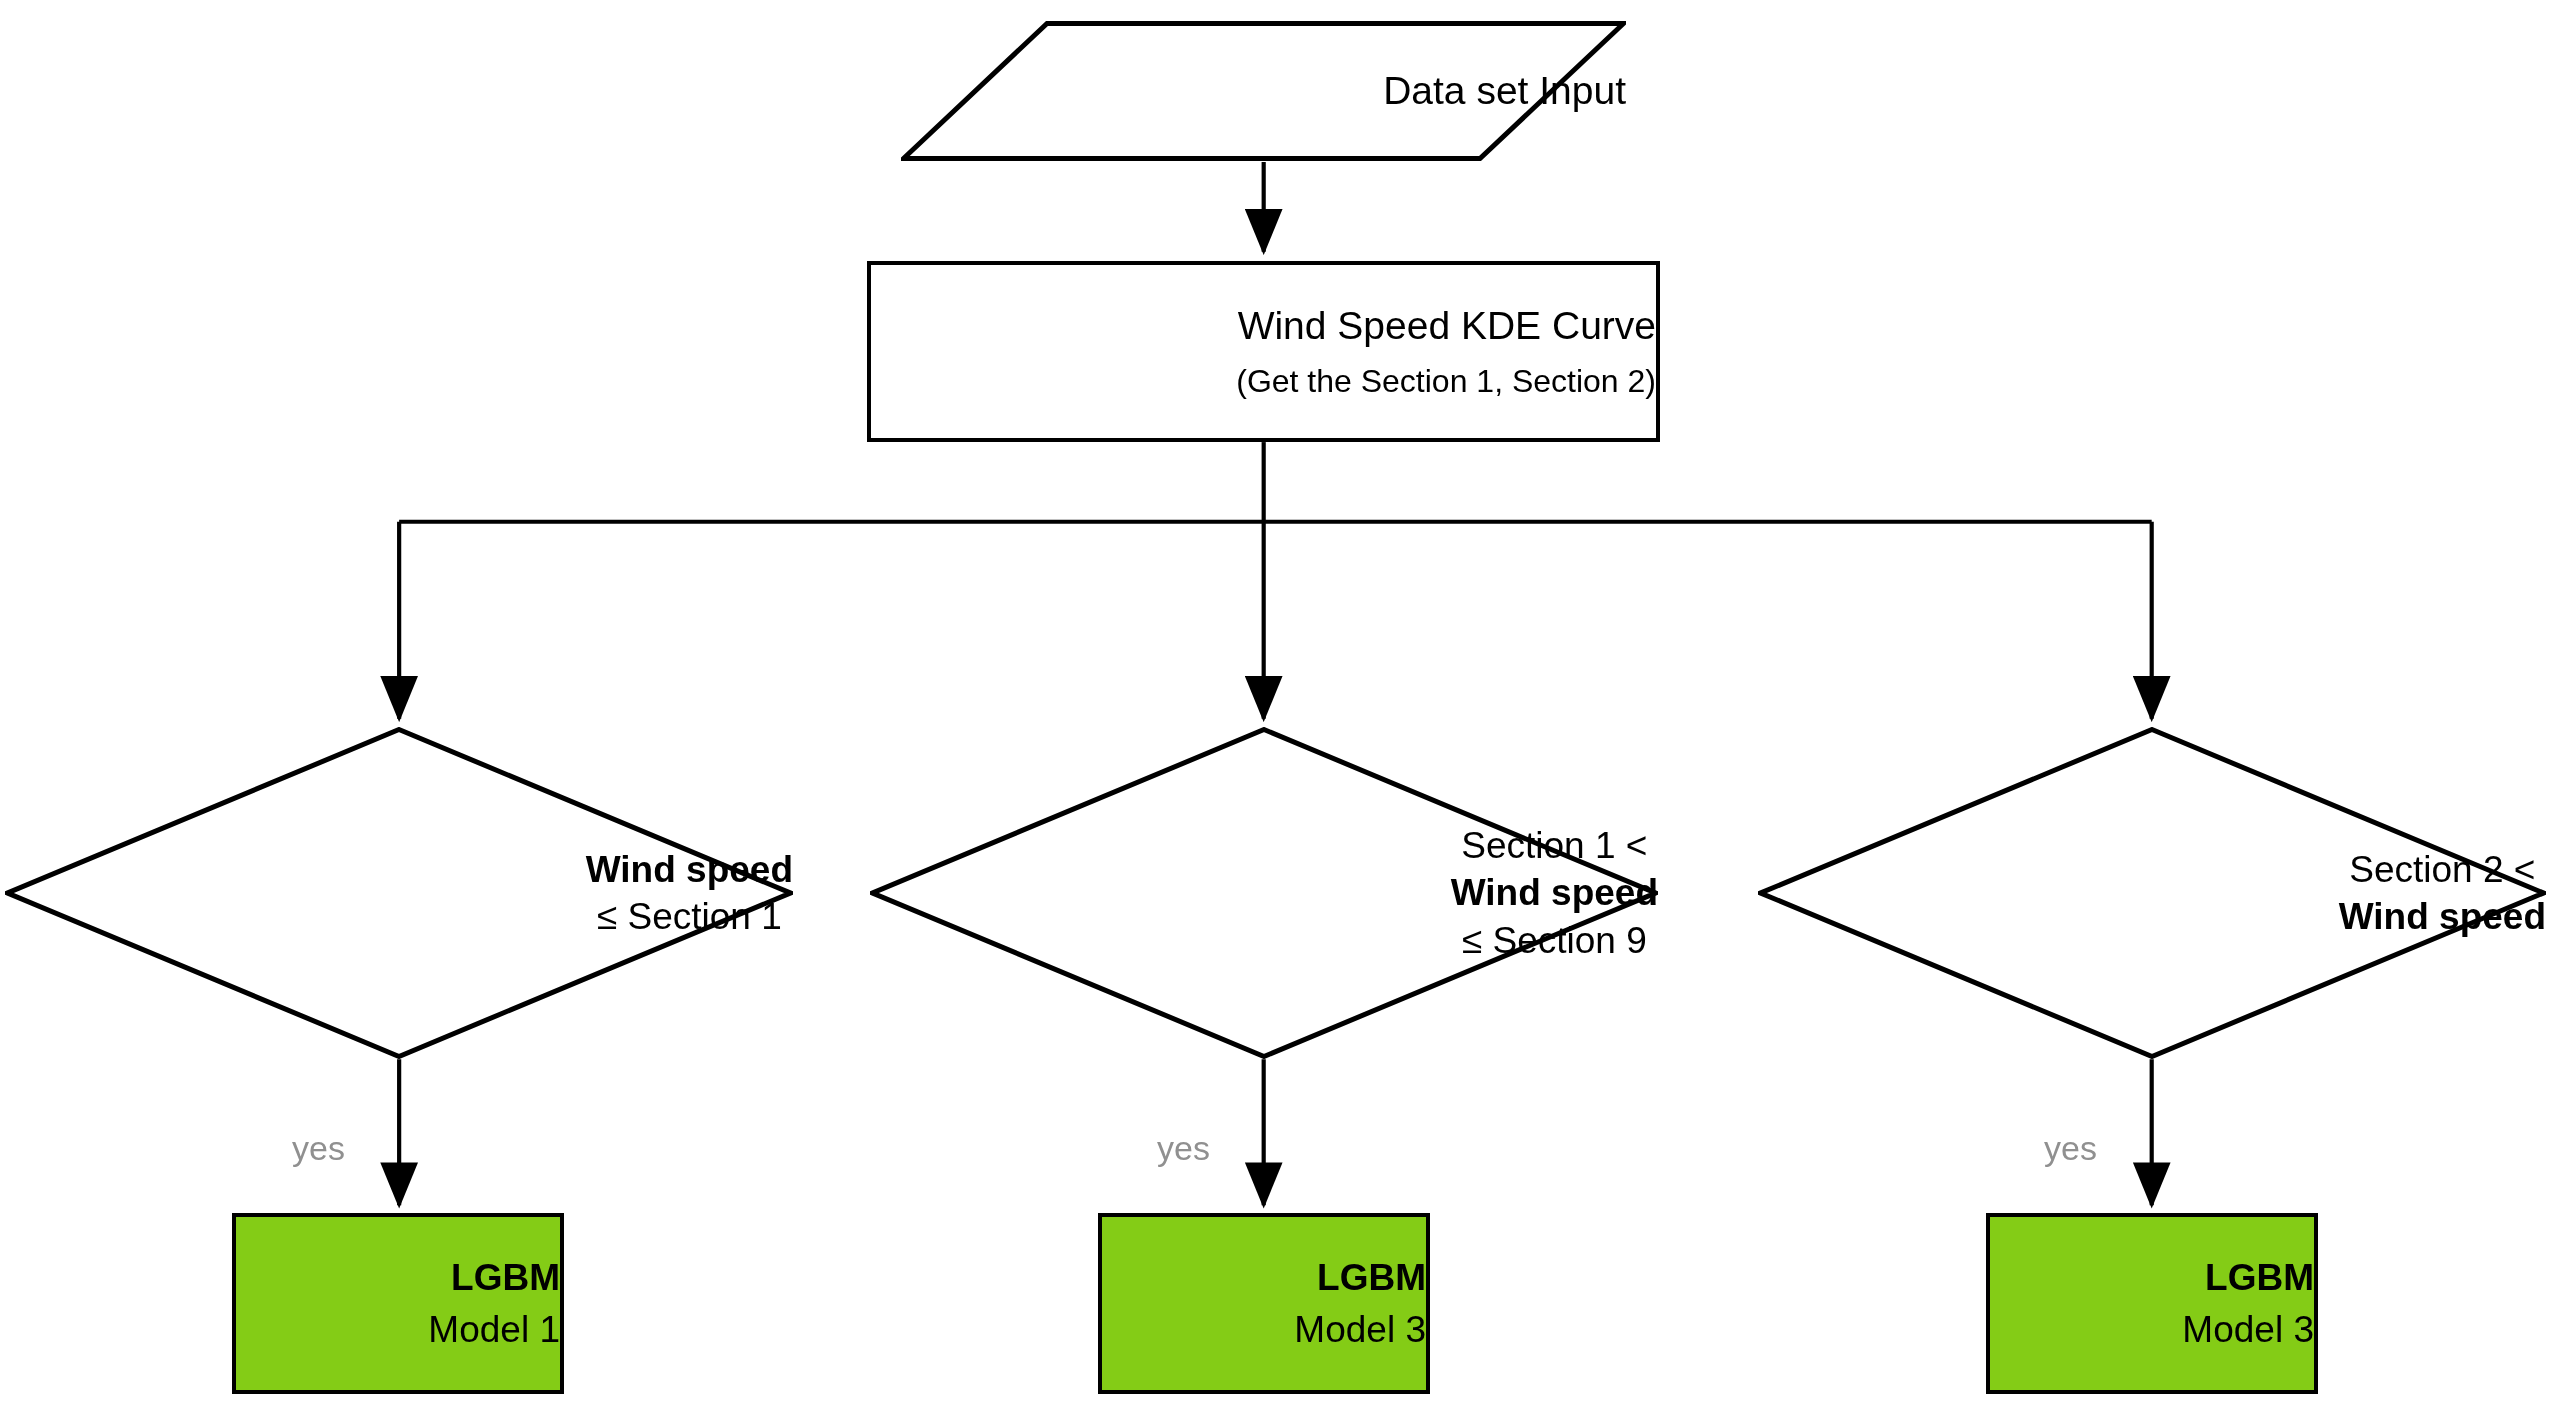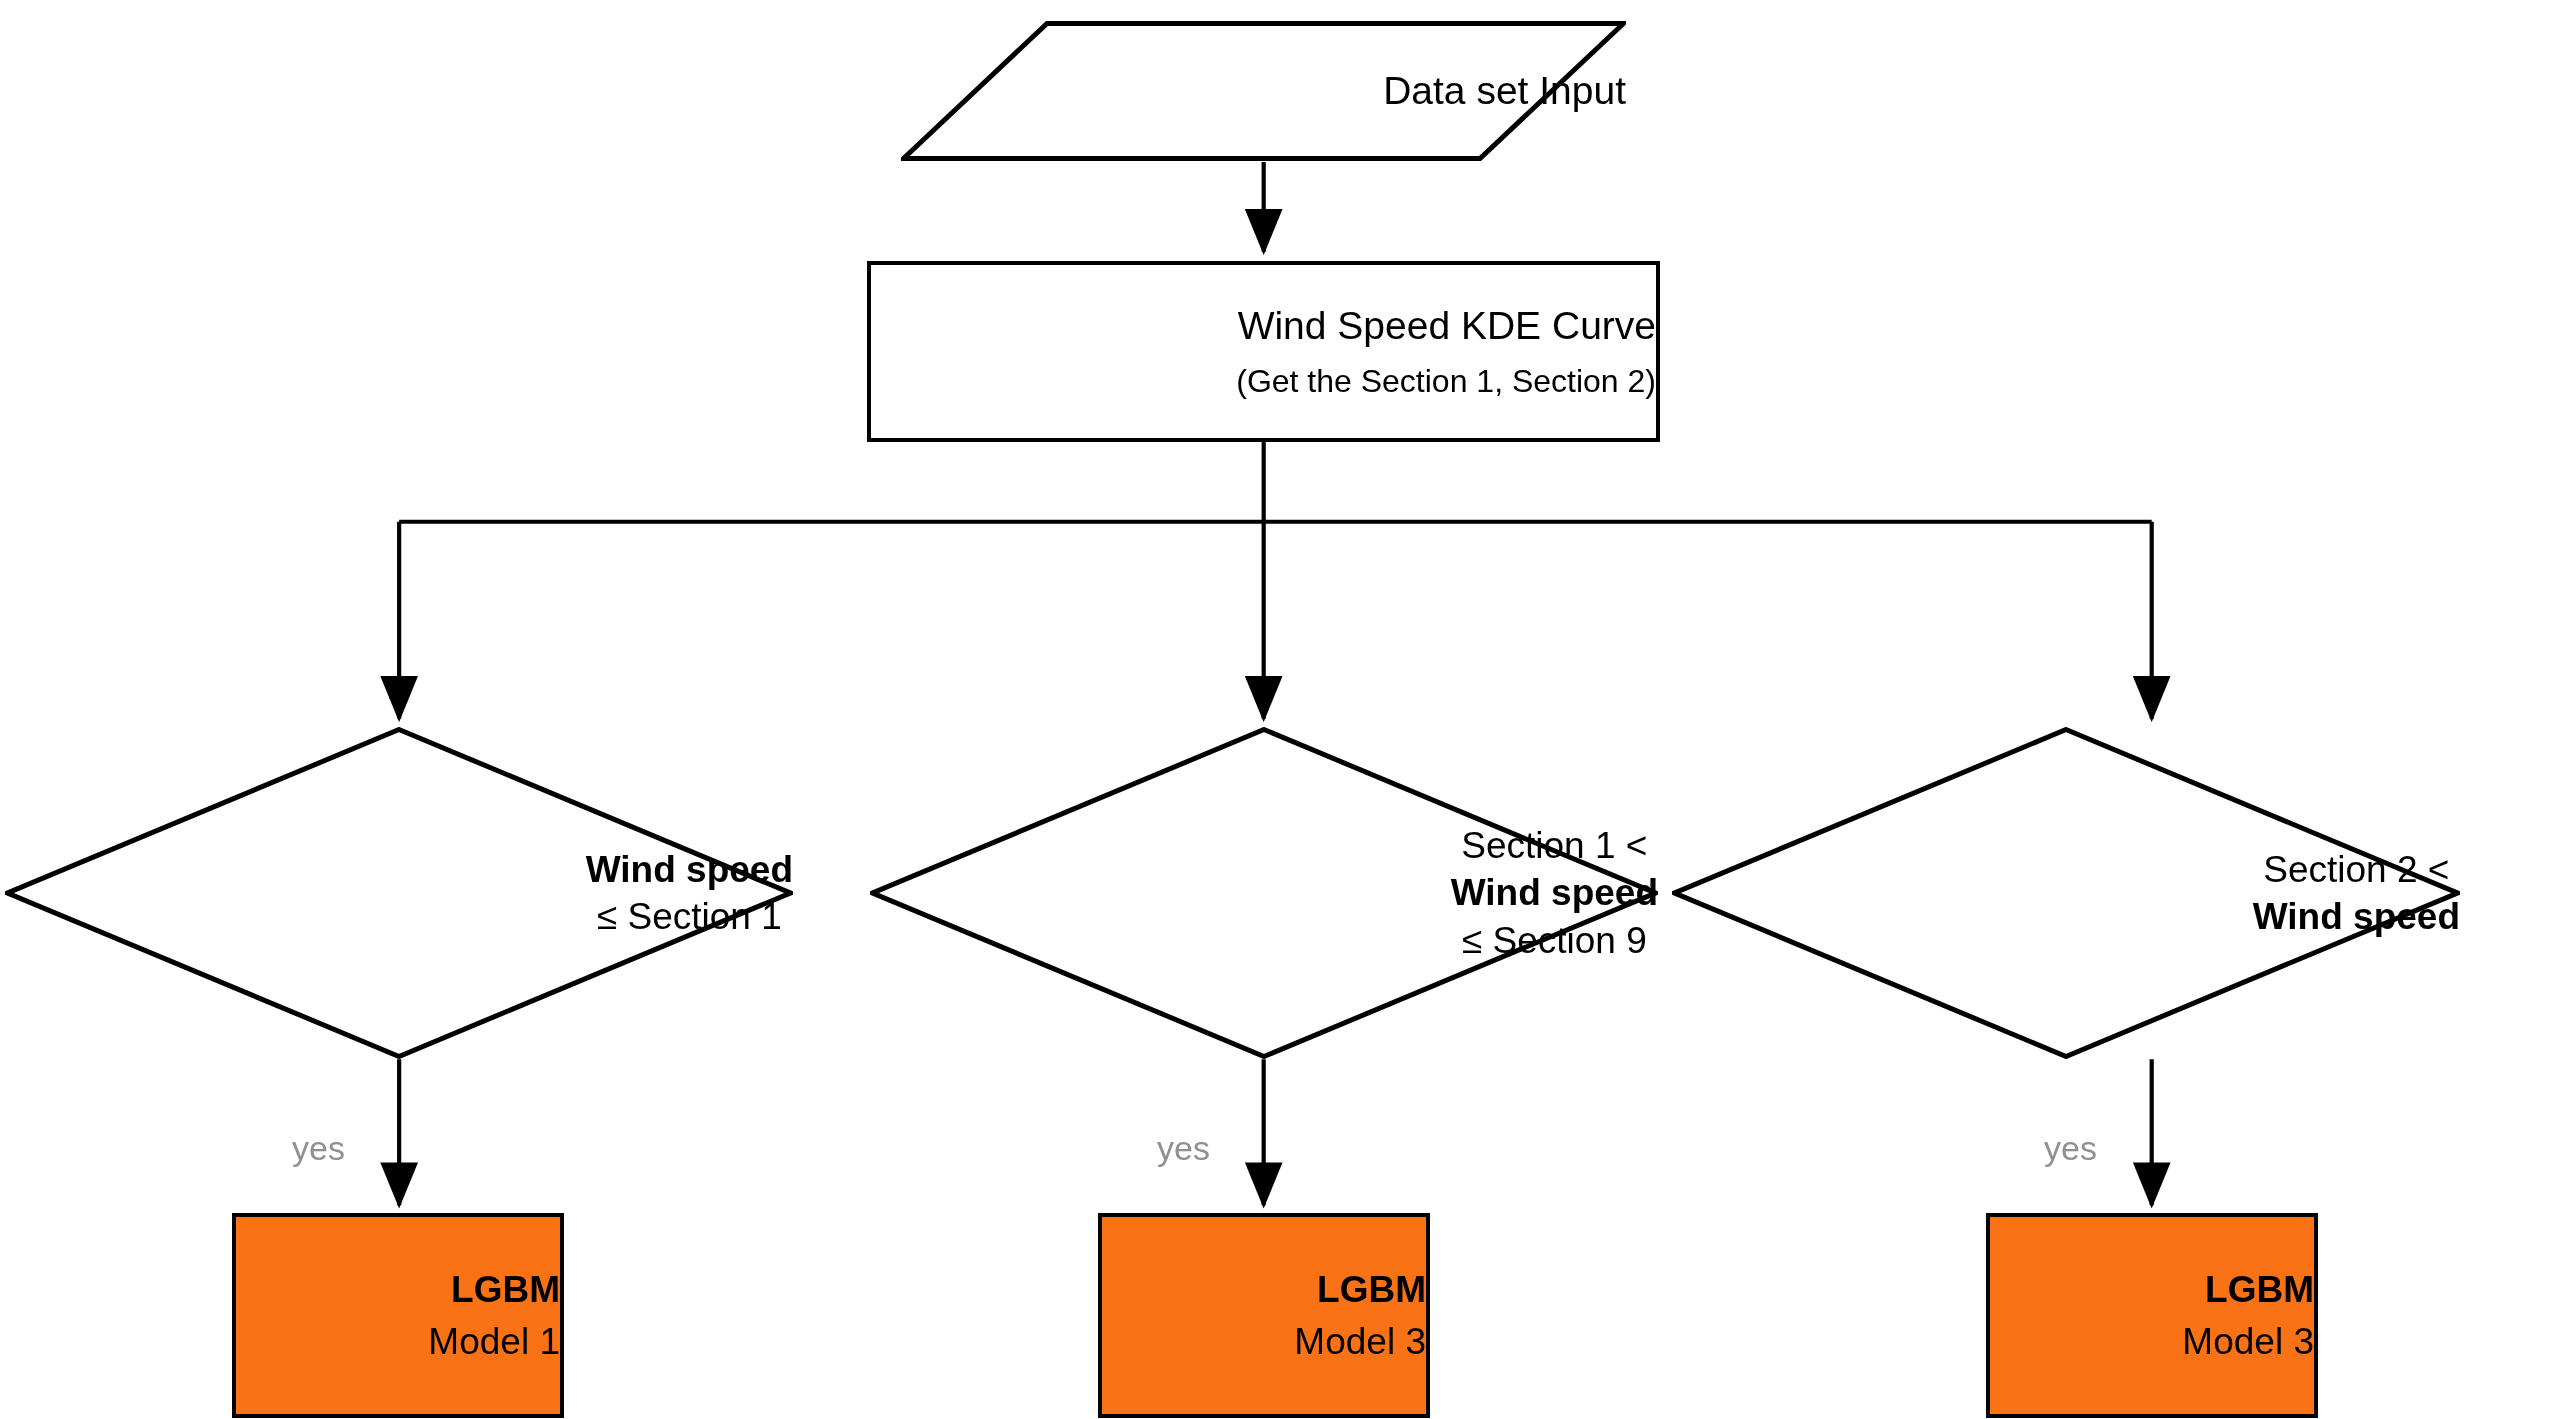--- a/index.html
+++ b/index.html
@@ -98,29 +98,29 @@
   .decision-text {
     position: relative;
     z-index: 2;
     font-size: 37px;
     line-height: 1.28;
     white-space: nowrap;
   }
   .decision-text .b { font-weight: bold; }
   #decision-1 { left: 5px; }
   #decision-2 { left: 870px; }
-  #decision-3 { left: 1672px; }
+  #decision-3 { left: 1758px; }
 
   
   .model-node {
     top: 1213px;
     width: 332px;
-    height: 205px;
+    height: 181px;
     border: 4.2px solid #000000;
-    background: #f97316;
+    background: #84cc16;
   }
   .model-title {
     font-size: 37px;
     font-weight: bold;
     white-space: nowrap;
   }
   .model-sub {
     font-size: 37px;
     white-space: nowrap;
     margin-top: 6px;

